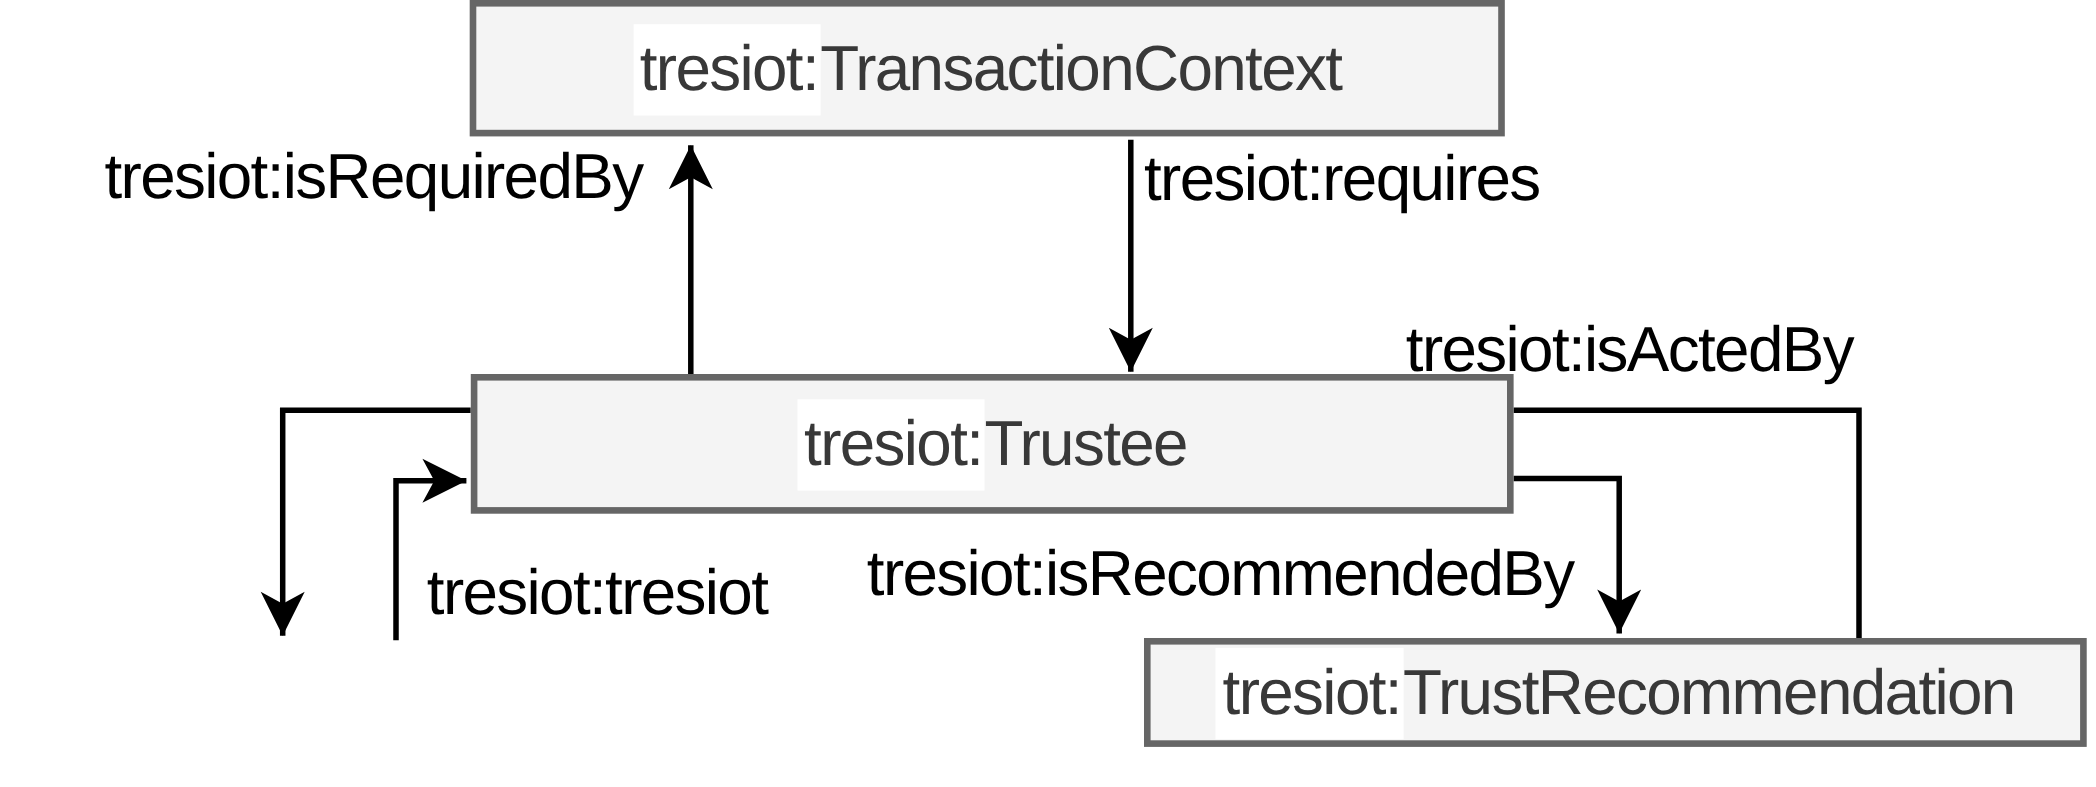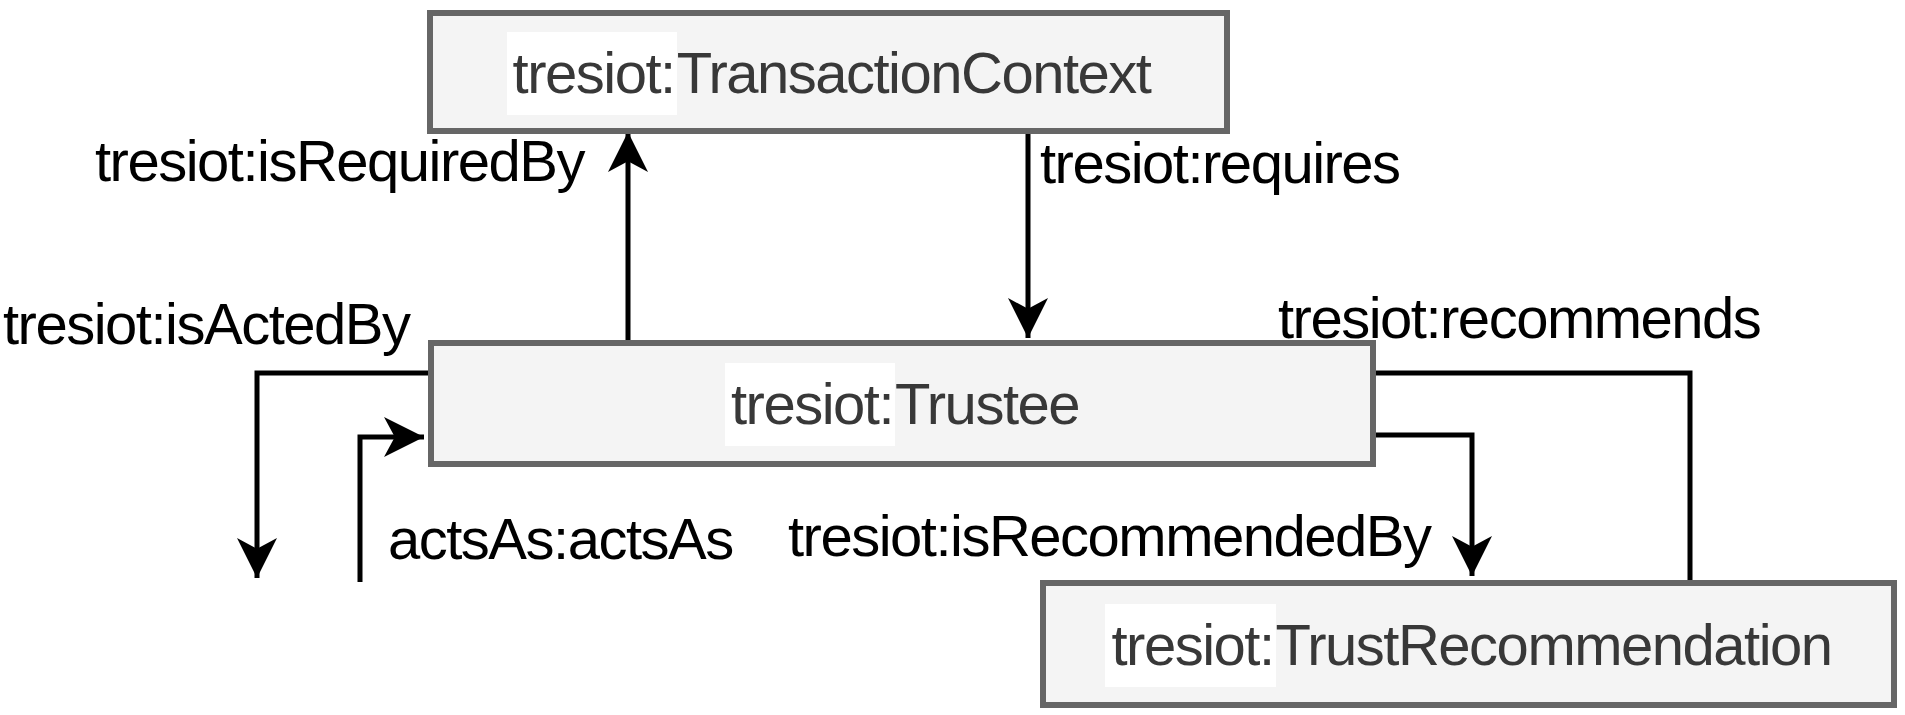--- a/index.html
+++ b/index.html
@@ -45,38 +45,38 @@
     white-space: nowrap;
   }
   .node .prefix {
     background: var(--prefix_highlight);
     padding: 8px 2px 10px 6px;
   }
   .node .prefix.plain {
     background: transparent;
     padding: 8px 0 10px 0;
   }
-  .node-tc  { left: 427px;  top: 10px;   width: 803px; height: 124px; }
+  .node-tc  { left: 427px;  top: 0;   width: 941px; height: 124px; }
   .node-tr  { left: 428px;  top: 340px; width: 948px; height: 127px; }
   .node-nd  { left: 138px;  top: 582px; width: 458px; height: 125px; }
-  .node-trc { left: 1040px; top: 580px; width: 857px; height: 128px; }
+  .node-trc { left: 1040px; top: 580px; width: 857px; height: 99px; }
   .elabel {
     position: absolute;
     font-size: 58px;
     line-height: 1.0;
     letter-spacing: -1.5px;
     color: var(--label_text);
     white-space: nowrap;
   }
   .l-isrequiredby     { left: 95px;   top: 132px; }
   .l-requires         { left: 1040px; top: 134px; }
   .l-isactedby        { left: 3px;    top: 295px; }
   .l-recommends       { left: 1278px; top: 289px; }
   .l-actsas           { left: 388px;  top: 510px; }
-  .l-isrecommendedby  { left: 788px;  top: 507px; }
+  .l-isrecommendedby  { left: 788px;  top: 493px; }
 </style>
 </head>
 <body>
 
 <div class="canvas">
 
   <svg class="connectors" viewBox="0 0 1905 715" xmlns="http://www.w3.org/2000/svg">
     <defs>
       <marker id="arrow" viewBox="0 0 12 12" refX="11.5" refY="6" markerWidth="48" markerHeight="48" markerUnits="userSpaceOnUse" orient="auto">
         <path d="M1.5,1 L11.5,6 L1.5,11 L4.2,6 Z" fill="#000000"></path>
@@ -98,18 +98,17 @@
     <span><span class="prefix">tresiot:</span><span>Trustee</span></span>
   </div>
 
 
   <div class="node node-trc">
     <span><span class="prefix">tresiot:</span><span>TrustRecommendation</span></span>
   </div>
 
   <div class="elabel l-requires">tresiot:requires</div>
   <div class="elabel l-isrequiredby">tresiot:isRequiredBy</div>
-  <div class="elabel l-isactedby">tresiot:isActedBy</div>
-  <div class="elabel l-actsas">actsAs:actsAs</div>
-  <div class="elabel l-recommends">tresiot:recommends</div>
+  <div class="elabel l-actsas">tresiot:tresiot</div>
+  <div class="elabel l-recommends">tresiot:isActedBy</div>
   <div class="elabel l-isrecommendedby">tresiot:isRecommendedBy</div>
 
 </div>
 
 </body></html>

